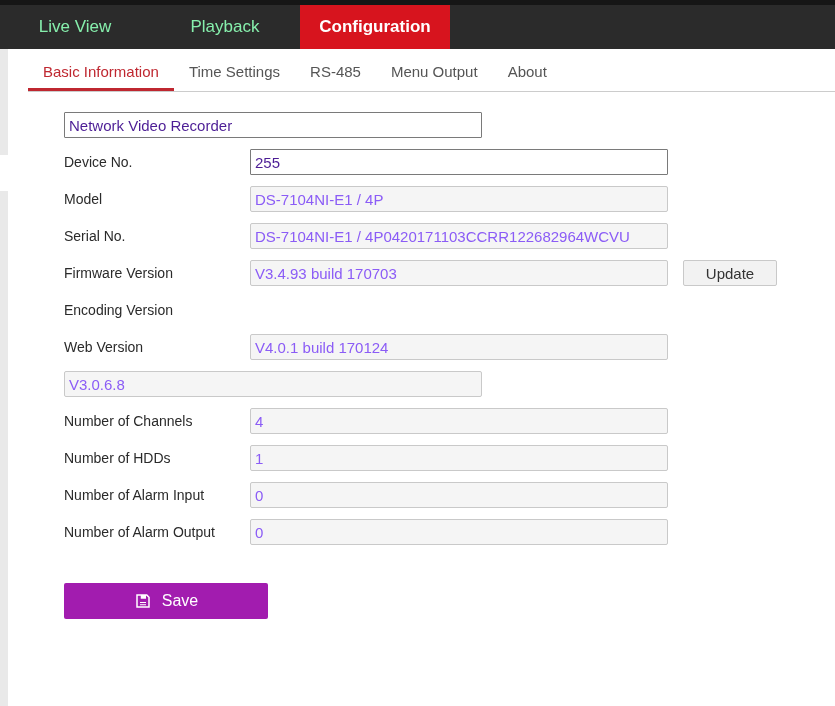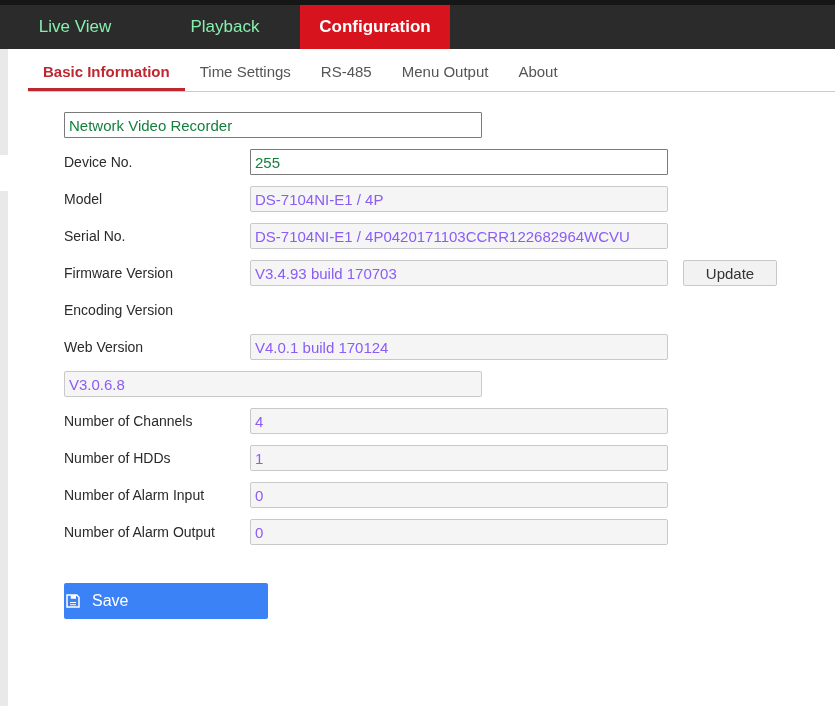--- a/index.html
+++ b/index.html
@@ -16,43 +16,43 @@
   
   .left-strip { position:absolute; left:0; top:49px; width:8px; height:657px;
                 background:#e9e9e9; }
   .left-strip-gap { position:absolute; left:0; top:155px; width:8px; height:36px;
                 background:#ffffff; }
 
   
   .subnav { margin-left:28px; display:flex; border-bottom:1px solid #cccccc; }
   .subtab { padding:14px 15px 8px 15px; font-size:15px; color:#555555;
             border-bottom:3px solid transparent; cursor:pointer; white-space:nowrap; }
-  .subtab.active { color:#bf2730; font-weight:bold; border-bottom-color:#bf2730; }
+  .subtab.active { color:#bf2730; font-weight:normal; border-bottom-color:#bf2730; }
 
   
   .form { margin:20px 0 0 64px; }
   .row  { display:flex; align-items:center; margin-bottom:11px; height:26px; }
   .lbl  { width:186px; font-size:14px; color:#2a2a2a; }
   .inp  { width:418px; height:26px; font-size:15px; padding:0 4px;
           font-family:"Liberation Sans", sans-serif;
           white-space:nowrap; overflow:hidden; }
-  .inp.editable { border:1px solid #7a7a7a; background:#ffffff; color:#15803d;
+  .inp.editable { border:1px solid #7a7a7a; background:#ffffff; color:#4c1d95;
                   border-radius:1px; }
   .inp.readonly { border:1px solid #c9c9c9; background:#f5f5f5; color:#8b5cf6;
                   border-radius:2px; }
   .update-btn { margin-left:15px; width:94px; height:26px; background:#f2f2f2;
                 border:1px solid #c9c9c9; border-radius:2px; font-size:15px;
                 color:#333333; font-family:"Liberation Sans", sans-serif;
                 cursor:pointer; }
 
   
-  .save-btn { margin-top:38px; width:204px; height:36px; background:#3b82f6;
+  .save-btn { margin-top:38px; width:204px; height:36px; background:#a21caf;
               border:none; border-radius:2px; color:#ffffff; font-size:16px;
               font-family:"Liberation Sans", sans-serif; cursor:pointer;
-              display:flex; align-items:center; justify-content:flex-start; gap:10px; }
+              display:flex; align-items:center; justify-content:center; gap:10px; }
   .save-btn svg { display:block; }
 </style>
 </head>
 <body>
 
 <div class="topbar">
   <div class="toptab">Live View</div>
   <div class="toptab">Playback</div>
   <div class="toptab active">Configuration</div>
 </div>

